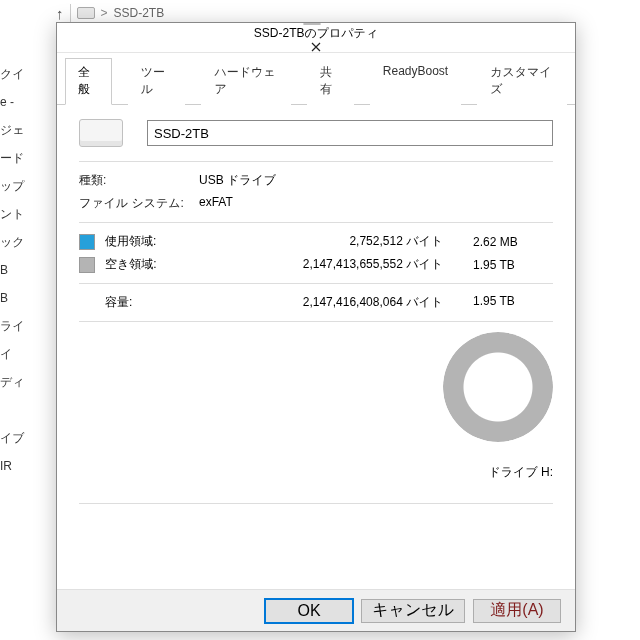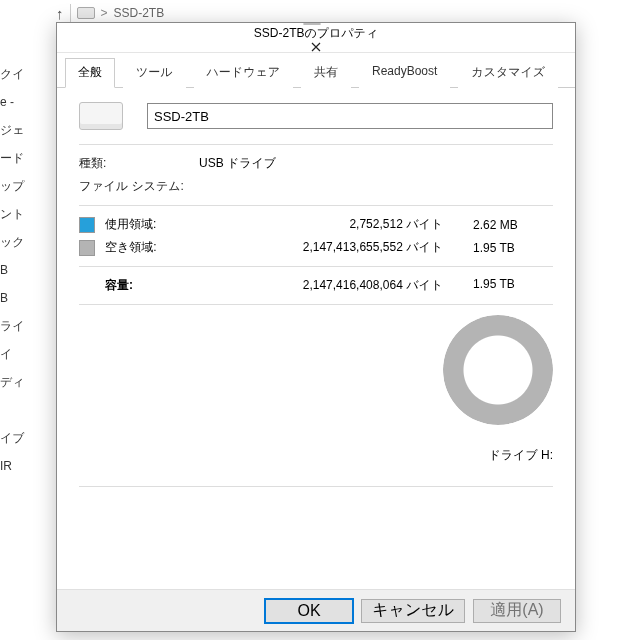--- a/index.html
+++ b/index.html
@@ -31,21 +31,21 @@
   .titlebar {
     height:30px; display:flex; align-items:center; padding:0 6px;
     border-bottom:1px solid #e5e5e5;
     flex-direction:column;
   }
   .titlebar .ticon { width:18px; height:12px; background:#eee; border:1px solid #bbb; border-radius:2px; margin-right:8px; }
   .titlebar .title { flex:1; font-size:12px; }
   .titlebar .closebtn { width:40px; height:28px; display:flex; align-items:center; justify-content:center; font-size:14px; color:#222; }
 
   .tabs {
-    display:flex; padding:4px 8px 0 8px; gap:8px; border-bottom:1px solid #ccc;
+    display:flex; padding:4px 8px 0 8px; gap:16px; border-bottom:1px solid #ccc;
     font-size:12px;
   }
   .tab {
     padding:5px 12px 6px 12px; border:1px solid transparent; border-bottom:none;
     position:relative; top:1px; background:#fff; cursor:default;
   }
   .tab.active { border-color:#ccc; border-bottom:1px solid #fff; }
   .tab:not(.active){ color:#333; }
 
   .content {
@@ -69,21 +69,21 @@
 
   .space-row { display:flex; align-items:center; margin:6px 0; }
   .swatch { width:16px; height:16px; margin-right:10px; border:1px solid #999; }
   .swatch.used { background:#26a0da; }
   .swatch.free { background:#b4b4b4; }
   .space-row .label { width:94px; }
   .space-row .bytes { flex:1; text-align:right; padding-right:30px; }
   .space-row .human { width:80px; text-align:left; }
 
   .cap-row { display:flex; margin:4px 0 8px 0; }
-  .cap-row .label { width:120px; padding-left:26px;font-weight:bold; }
+  .cap-row .label { width:120px; padding-left:26px; }
   .cap-row .bytes { flex:1; text-align:right; padding-right:30px; }
   .cap-row .human { width:80px; }
 
   .donut-wrap { display:flex; flex-direction:column; align-items:flex-end; margin-top:4px; }
   .donut {
     width:110px; height:110px; border-radius:50%;
     background:#b4b4b4;
     -webkit-mask:radial-gradient(circle, transparent 34px, #000 35px);
             mask:radial-gradient(circle, transparent 34px, #000 35px);
   }
@@ -92,21 +92,21 @@
   .footer {
     height:42px; border-top:1px solid #e0e0e0;
     display:flex; justify-content:flex-end; align-items:center;
     gap:8px; padding:0 14px; background:#f0f0f0;
   }
   .footer button {
     min-width:88px; height:24px; font-size:16px;
     border:1px solid #adadad; background:#e1e1e1; padding:0 10px;
   }
   .footer button.primary { border:1px solid #0078d7; outline:1px solid #0078d7; }
-  .footer button:disabled { color:#737373; }
+  .footer button:disabled { color:#7f1d1d; }
 </style>
 </head>
 <body>
 
 <div class="bg">
   <div class="bg-top">
     <span style="font-size:15px;color:#555;">↑</span>
     <span style="border-left:1px solid #ccc;height:18px;"></span>
     <span class="bg-drive-icon"></span>
     <span class="sep">&gt;</span>
@@ -165,20 +165,21 @@
       <input class="name-input" value="SSD-2TB" style="">
     </div>
     <div class="divider"></div>
 
     <div class="kv">
       <div class="label">種類:</div>
       <div class="val">USB ドライブ</div>
     </div>
     <div class="kv">
       <div class="label">ファイル システム:</div>
+      <div class="val">exFAT</div>
     </div>
 
     <div class="divider"></div>
 
     <div class="space-row">
       <div class="swatch used"></div>
       <div class="label">使用領域:</div>
       <div class="bytes">2,752,512 バイト</div>
       <div class="human">2.62 MB</div>
     </div>

